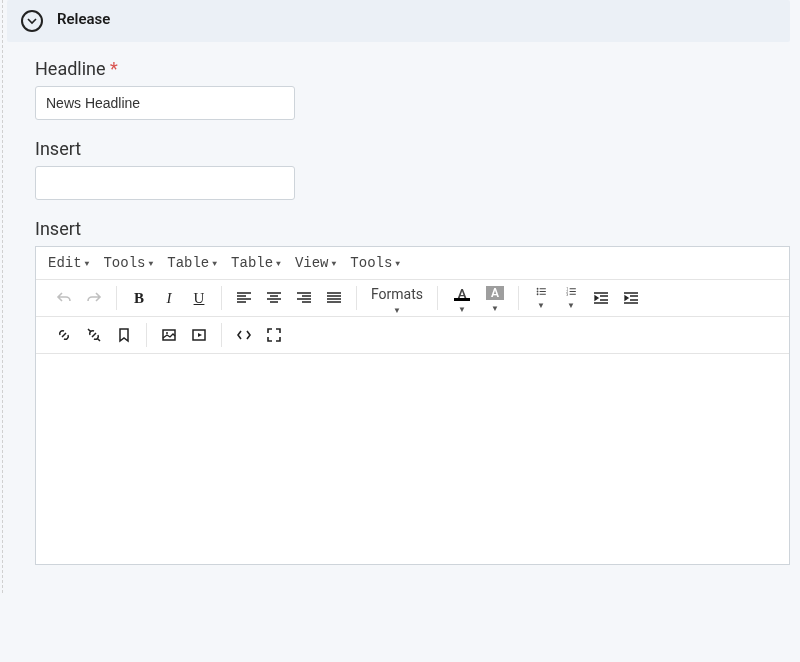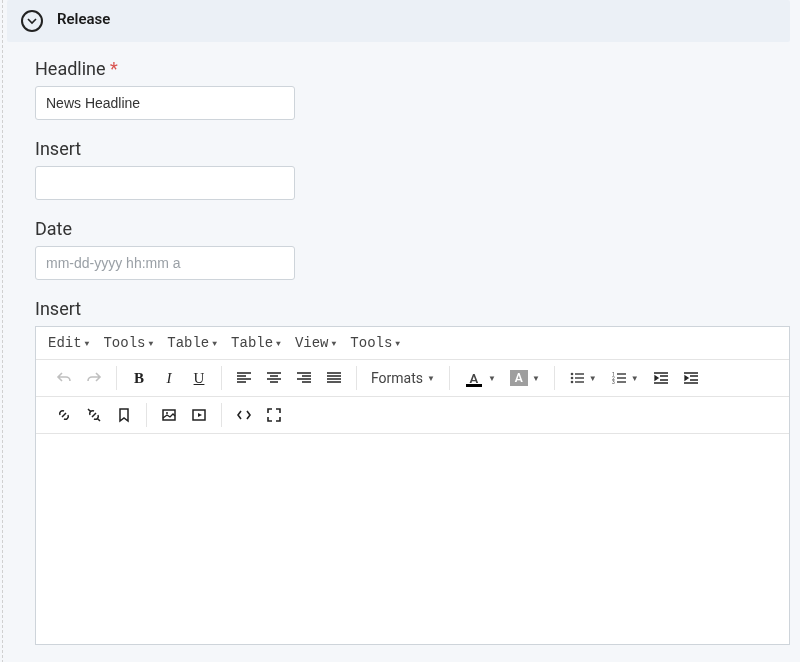--- a/index.html
+++ b/index.html
@@ -115,20 +115,21 @@
   .tb-btn.disabled { color: #c0c0c0; cursor: default; }
   .tb-btn-wide {
     display: flex;
     align-items: center;
     gap: 4px;
     cursor: pointer;
     font-size: 14px;
     color: #444;
     padding: 0 4px;
     height: 24px;
+    flex-direction: column;
   }
   .color-swatch {
     width: 20px;
     height: 18px;
     display: flex;
     align-items: center;
     justify-content: center;
     font-size: 13px;
     font-weight: 600;
     position: relative;
@@ -172,24 +173,20 @@
         <span class="required-star">*</span>
       </label>
       <input class="text-input" type="text" value="News Headline" style="">
     </div>
 
     <div class="field">
       <label class="field-label">Insert</label>
       <input class="text-input" type="text" value="" style="">
     </div>
 
-    <div class="field">
-      <label class="field-label">Date</label>
-      <input class="text-input" type="text" placeholder="mm-dd-yyyy hh:mm a" style="">
-    </div>
 
     <div class="field">
       <label class="field-label">Insert</label>
 
       <div class="editor-wrapper">
 
         <div class="editor-menubar">
           <div class="menu-item">
               <span>Edit</span>
               <span class="menu-caret">▼</span>

